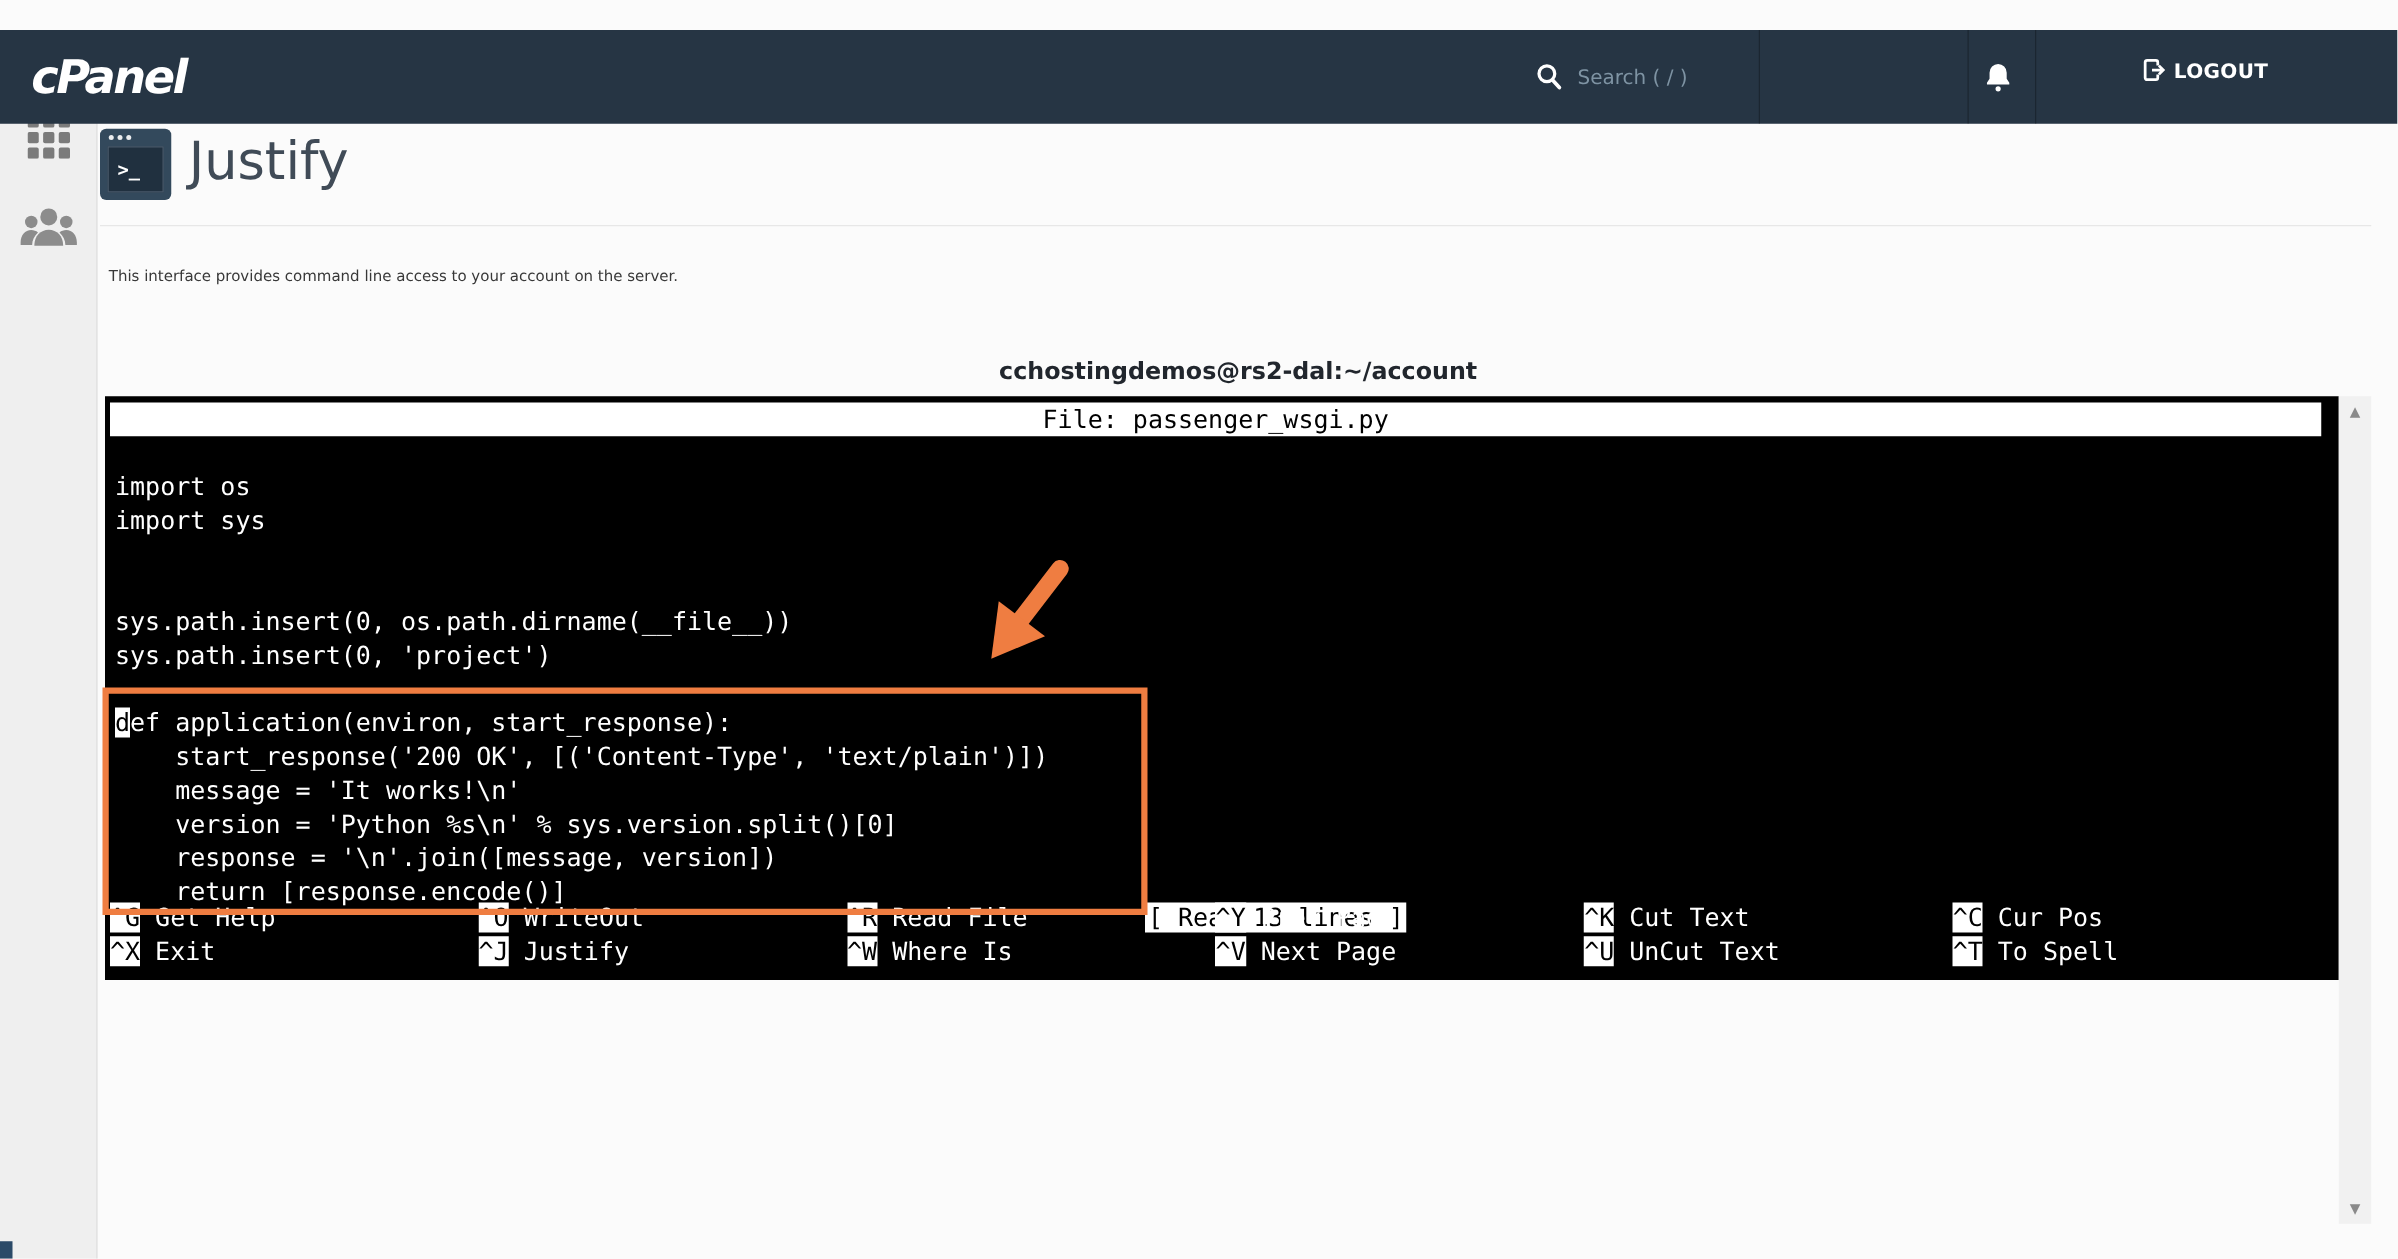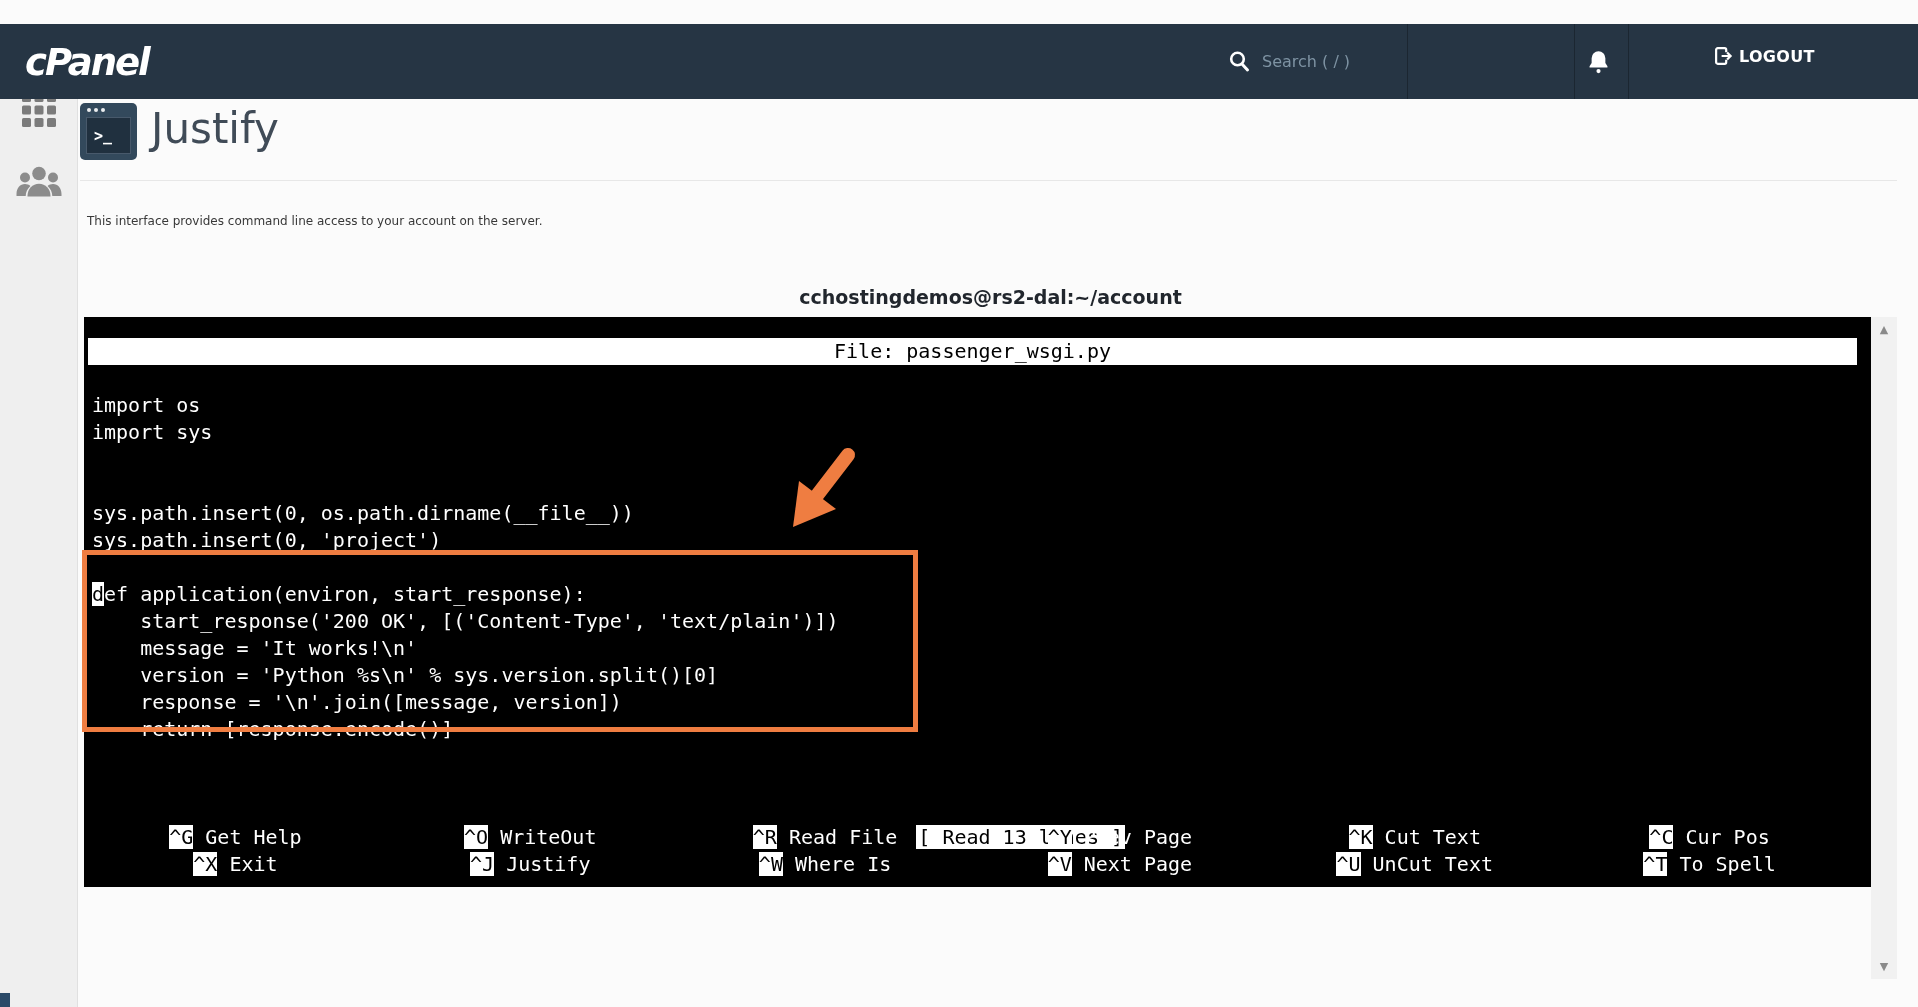--- a/index.html
+++ b/index.html
@@ -36,32 +36,32 @@
   .pi-screen { position:absolute; left:6px; right:6px; top:14px; bottom:6px; background:#20303f; border:1px solid #48596b;
                display:flex; align-items:center; padding-left:7px;
                color:#fff; font:bold 15px "DejaVu Sans Mono",monospace; }
   .page-title { position:absolute; left:151px; top:104px; font-size:42px; font-weight:400; color:#404b57; }
   .heading-rule { position:absolute; left:80px; top:180px; width:1817px; height:1px; background:#e7e7e7; }
   .page-desc { position:absolute; left:87px; top:214px; font-size:12px; color:#383838; }
 
   
   .term-title { position:absolute; left:84px; top:286px; width:1813px; text-align:center;
                 font-size:19px; font-weight:bold; color:#21262d; }
-  .terminal { position:absolute; left:84px; top:317px; width:1787px; height:570px; background:#000;
-              padding-top:21px; font:20px/27px "DejaVu Sans Mono","Liberation Mono",monospace; color:#fff; }
+  .terminal { position:absolute; left:84px; top:317px; width:1787px; height:467px; background:#000;
+              padding-top:5px; font:20px/27px "DejaVu Sans Mono","Liberation Mono",monospace; color:#fff; }
   .nano-titlebar { margin-left:4px; width:calc(100% - 18px); height:27px; background:#fff; color:#000;
                    position:relative; white-space:pre; }
   .nano-file { position:absolute; left:50%; transform:translateX(-50%); top:0; }
   .term-lines { padding-left:8px; white-space:pre; }
   .term-lines .tline { height:27px; }
   .cursor { background:#fff; color:#000; }
   .nano-footer { position:absolute; left:4px; right:14px; bottom:9px; }
   .nano-status-row { height:27px; text-align:center; white-space:pre; }
   .nano-status { background:#fff; color:#000; padding:0 2px; }
-  .sc-row { height:27px; display:flex; white-space:pre;text-align:center; }
+  .sc-row { height:27px; display:flex; white-space:pre; }
   .sc { flex:0 0 16.6667%; }
   .sckey { background:#fff; color:#000; }
   .sclabel { margin-left:12px; }
 
   
   .hl-box { position:absolute; left:-2px; top:233px; width:836px; height:182px; border:5px solid #EF7D41; z-index:4; }
   .arrow-svg { position:absolute; left:0; top:0; z-index:5; pointer-events:none; }
 
   
   .term-scrollbar { position:absolute; left:1871px; top:317px; width:26px; height:662px; background:#f1f1f1;

